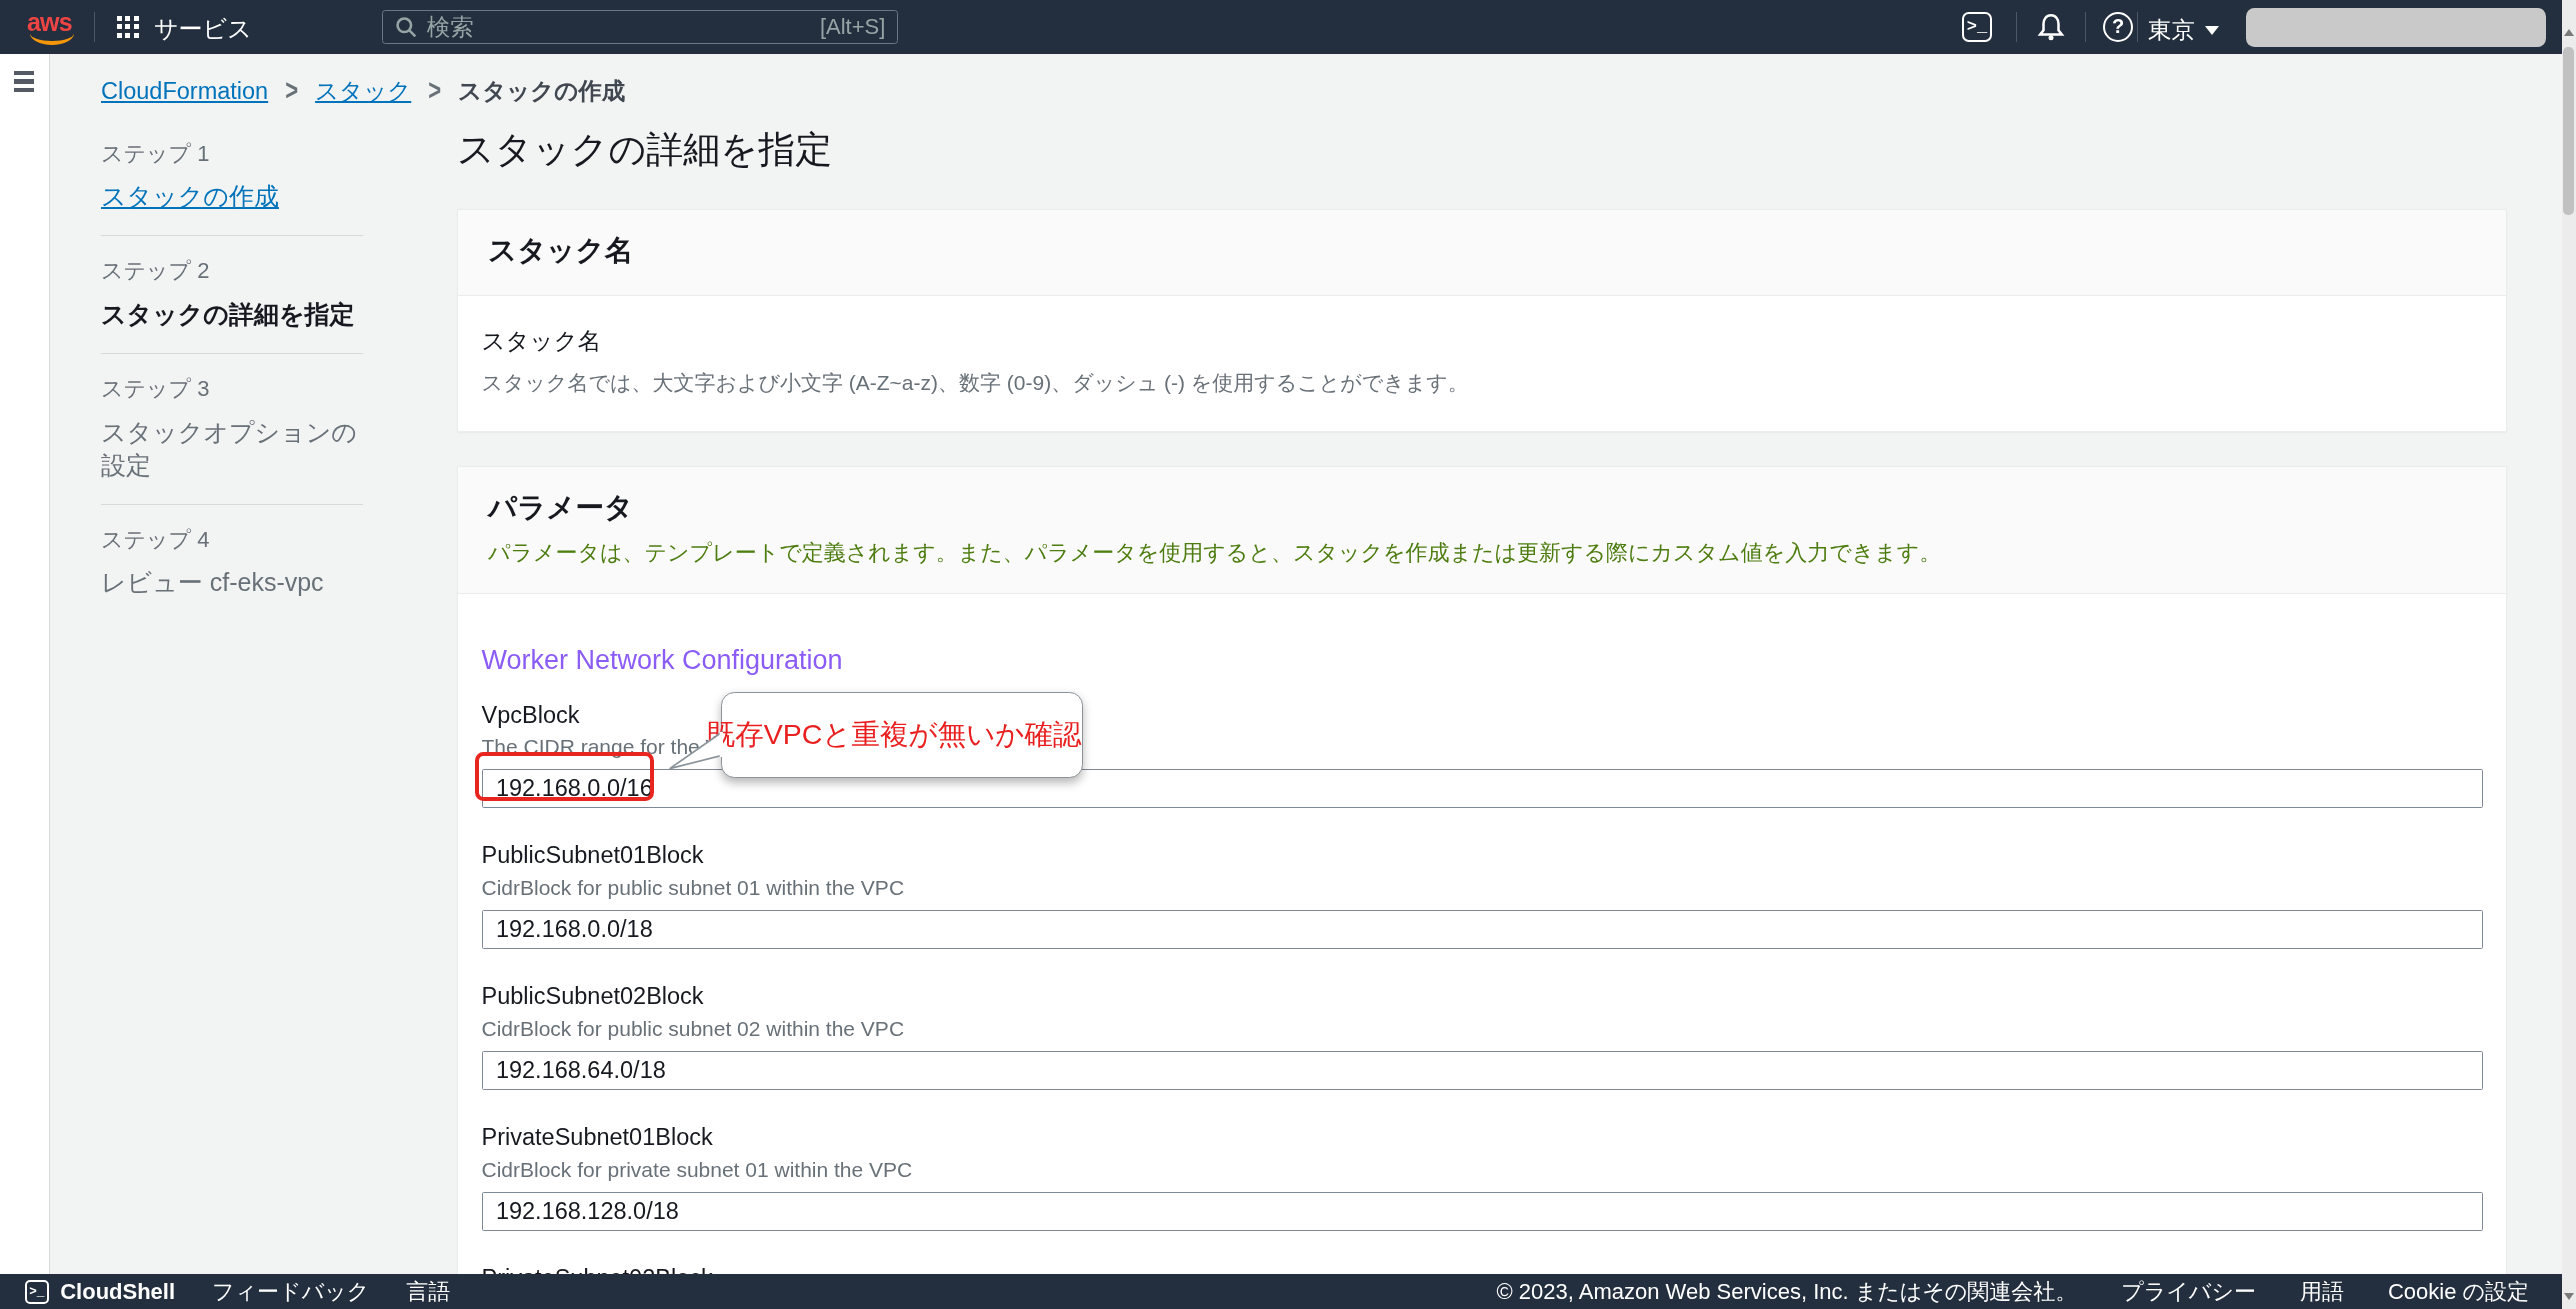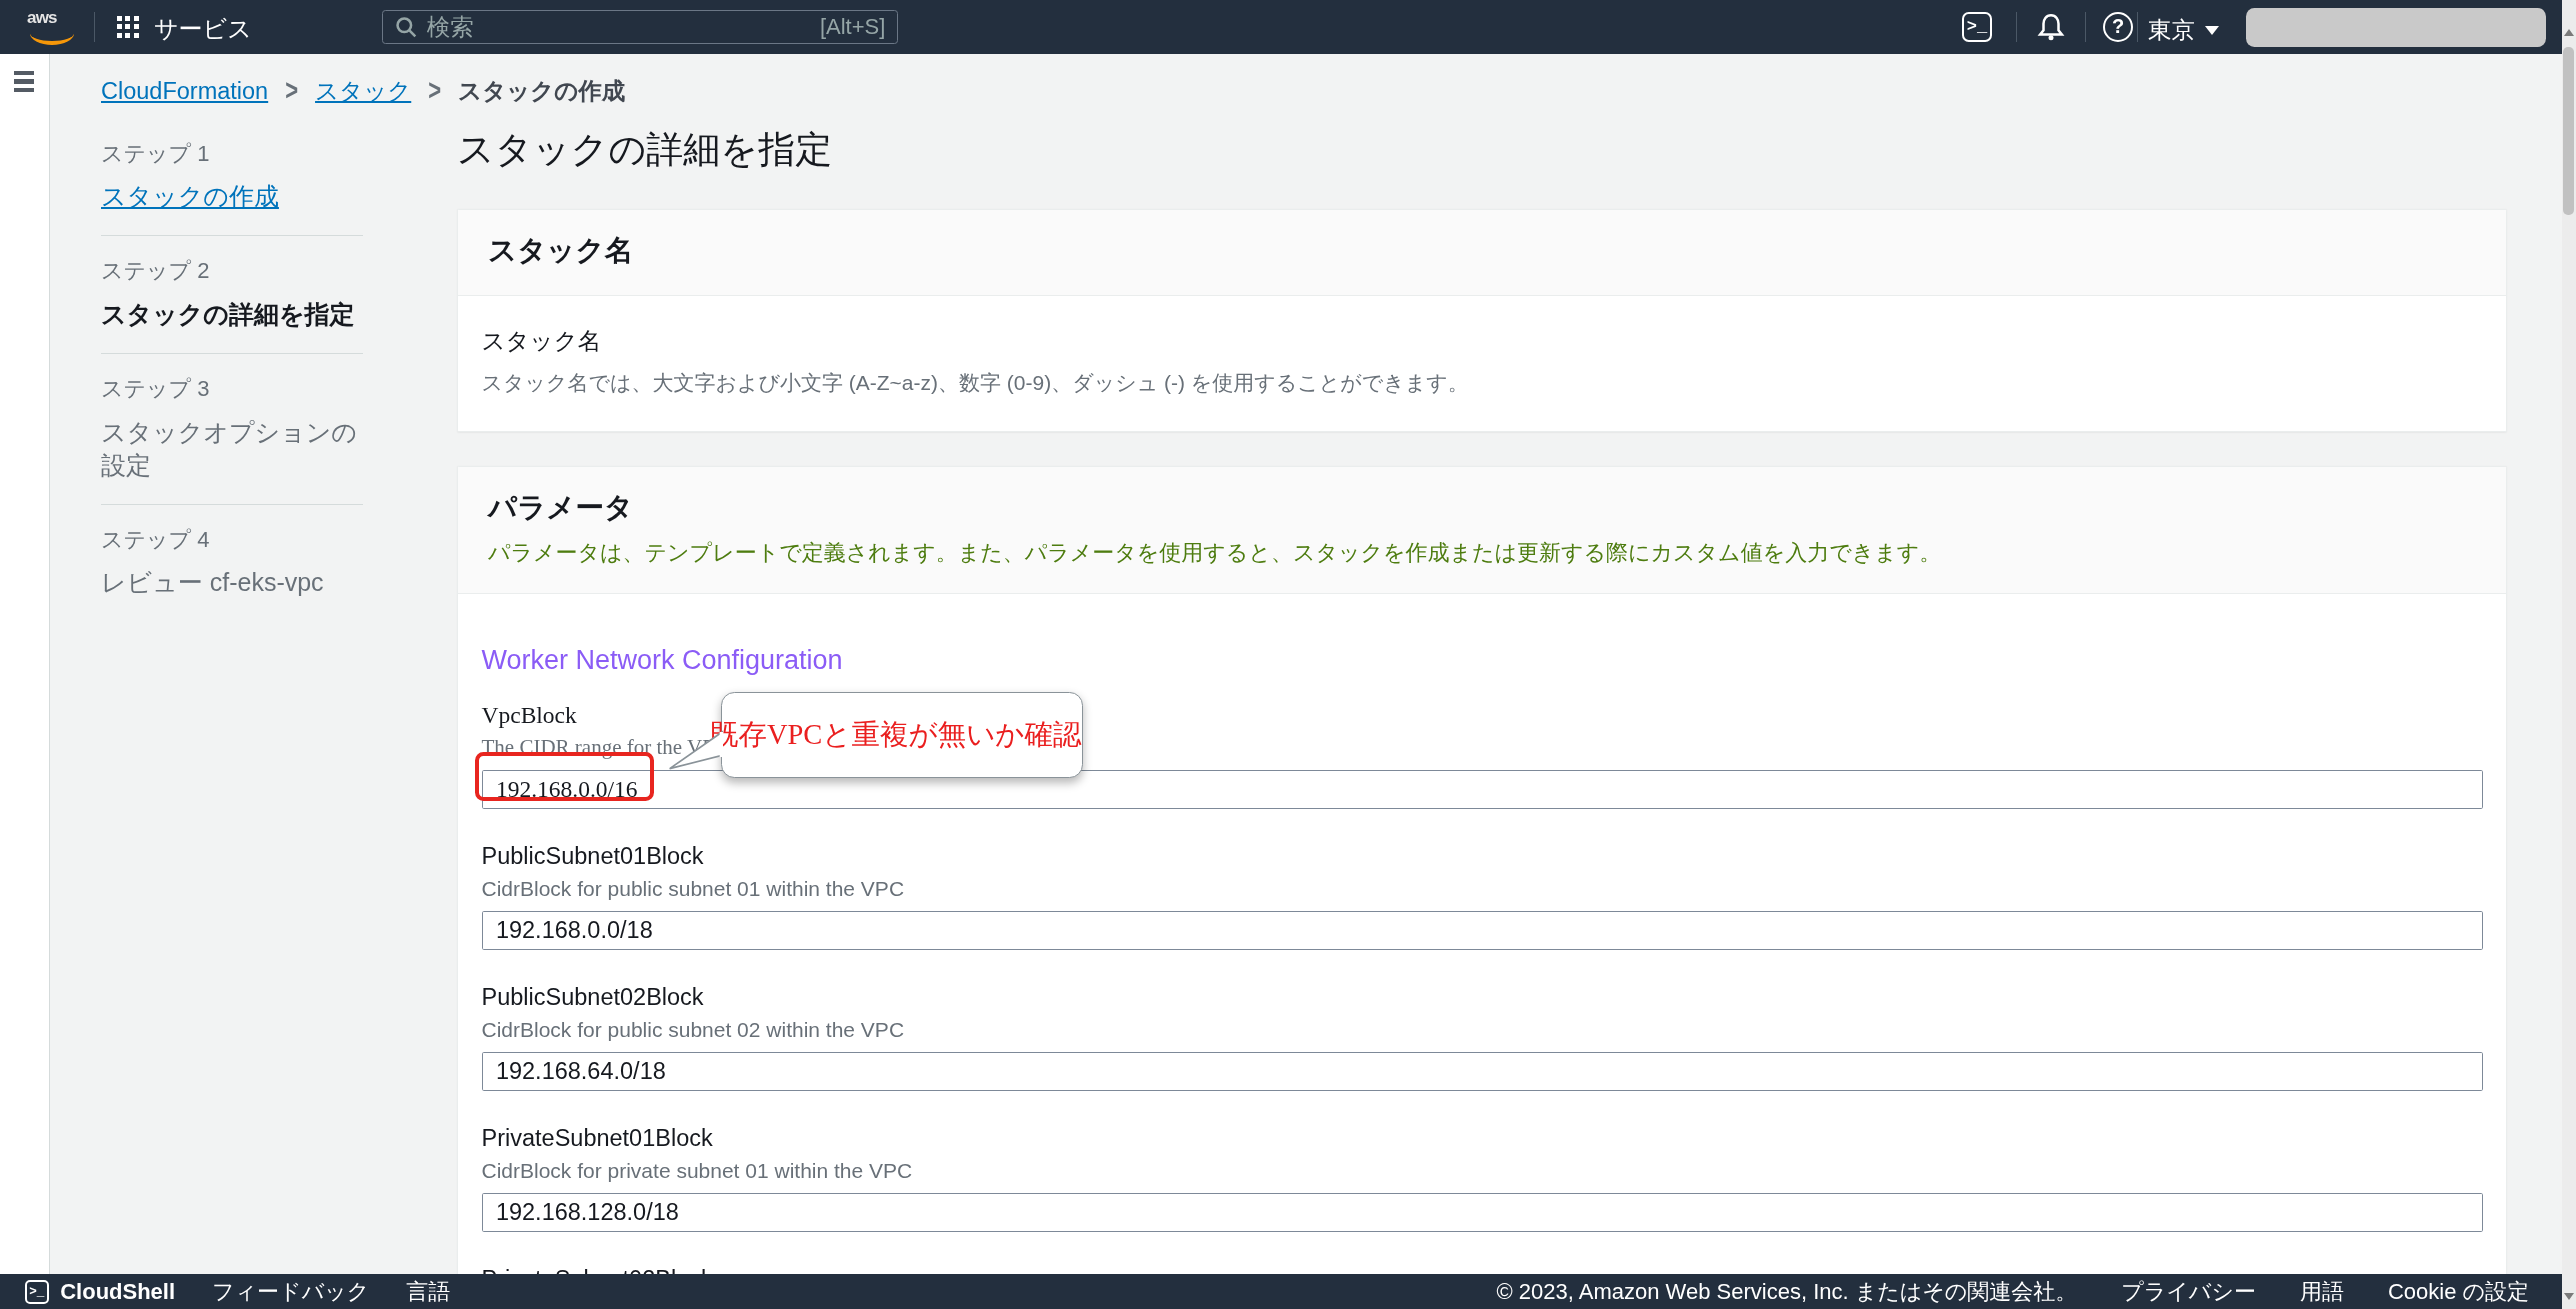--- a/index.html
+++ b/index.html
@@ -3,21 +3,21 @@
 <meta charset="utf-8">
 <style>
   * { margin:0; padding:0; box-sizing:border-box; }
   html,body { width:2576px; height:1310px; }
   body { font-family:"Liberation Sans","DejaVu Sans",sans-serif; background:#f2f3f3; color:#16191f; overflow:hidden; }
   .page { position:relative; width:2576px; height:1310px; overflow:hidden; }
 
   
   .topnav { position:absolute; top:0; left:0; width:100%; height:54px; background:#232f3e; z-index:40; }
   .aws-logo { position:absolute; left:27px; top:8.4px; width:55px; height:37px; }
-  .aws-logo .aws-txt { color:#e5e5e5; font-weight:bold; font-size:17px; letter-spacing:-0.8px; }
+  .aws-logo .aws-txt { color:#ef4444; font-weight:bold; font-size:25px; letter-spacing:-0.8px; }
   .aws-logo .smile { position:absolute; left:3.4px; top:22px; width:44px; height:15px; border-bottom:4.2px solid #f69709; border-radius:0 0 22px 22px / 0 0 11.7px 11.7px; }
   .nav-sep { position:absolute; top:11.7px; width:0.8px; height:30px; background:#4b5866; }
   .grid-icon { position:absolute; left:117px; top:16px; width:22px; height:22px; display:grid; grid-template-columns:repeat(3,5px); grid-template-rows:repeat(3,5px); gap:3.4px; }
   .grid-icon i { background:#fff; }
   .services-label { position:absolute; left:154px; top:12.6px; color:#fff; font-size:24px; }
   .searchbox { position:absolute; left:382px; top:10px; width:516px; height:34px; background:#232f3e; border:0.8px solid #6b7786; border-radius:3.4px; display:flex; align-items:center; }
   .searchbox svg { margin-left:11.7px; flex:0 0 auto; }
   .searchbox input { flex:1; background:transparent; border:none; outline:none; color:#84cc16; font-size:23.5px; margin-left:10px; font-family:inherit; }
   .searchbox input::placeholder { color:#95a5a6; }
   .search-shortcut { color:#95a5a6; font-size:22px; margin-right:11.7px; }
@@ -61,21 +61,21 @@
   .field-label { font-size:23.5px; color:#16191f; }
   .field-desc { font-size:21px; color:#687078; margin-top:6.7px; }
   .text-input { width:100%; height:39px; border:0.8px solid #7d8998; border-radius:1.7px; font-size:23.5px; color:#16191f; padding:0 13.4px; margin-top:10px; background:#fff; outline:none; font-family:inherit; }
   .hint { font-size:21px; color:#687078; margin-top:11.7px; }
 
   .section-title { font-size:27px; color:#8b5cf6; margin:22px 0 26px 0; }
   .param-field { margin-bottom:34px; }
   .param-field:last-child { margin-bottom:0; }
 
   
-  .vpc-wrap { position:relative;font-family:Liberation Serif, serif; }
+  .vpc-wrap { position:relative; }
   .red-box { position:absolute; left:-6.7px; top:50px; width:179px; height:49px; border:4.2px solid #e8251f; border-radius:8.4px; z-index:4; pointer-events:none; }
   .callout { position:absolute; left:239px; top:-10px; width:362px; height:86px; background:#fff; border:1.7px solid #8a9399; border-radius:13.4px; box-shadow:0 4.2px 10px rgba(0,0,0,.28); z-index:5; display:flex; align-items:center; justify-content:flex-end; }
   .callout-text { color:#ea1f1f; font-size:28.5px; white-space:nowrap; }
   .callout-tail { position:absolute; left:-54px; top:37px; }
 
   
   .footer { position:absolute; left:0; bottom:0; width:100%; height:36px; background:#232f3e; z-index:40; display:flex; align-items:center; color:#fff; font-size:22px; }
   .footer-left { display:flex; align-items:center; gap:37px; margin-left:25px; }
   .footer-right { position:absolute; right:47px; display:flex; align-items:center; gap:44px; }
   .footer a { color:#fff; text-decoration:none; cursor:pointer; }

